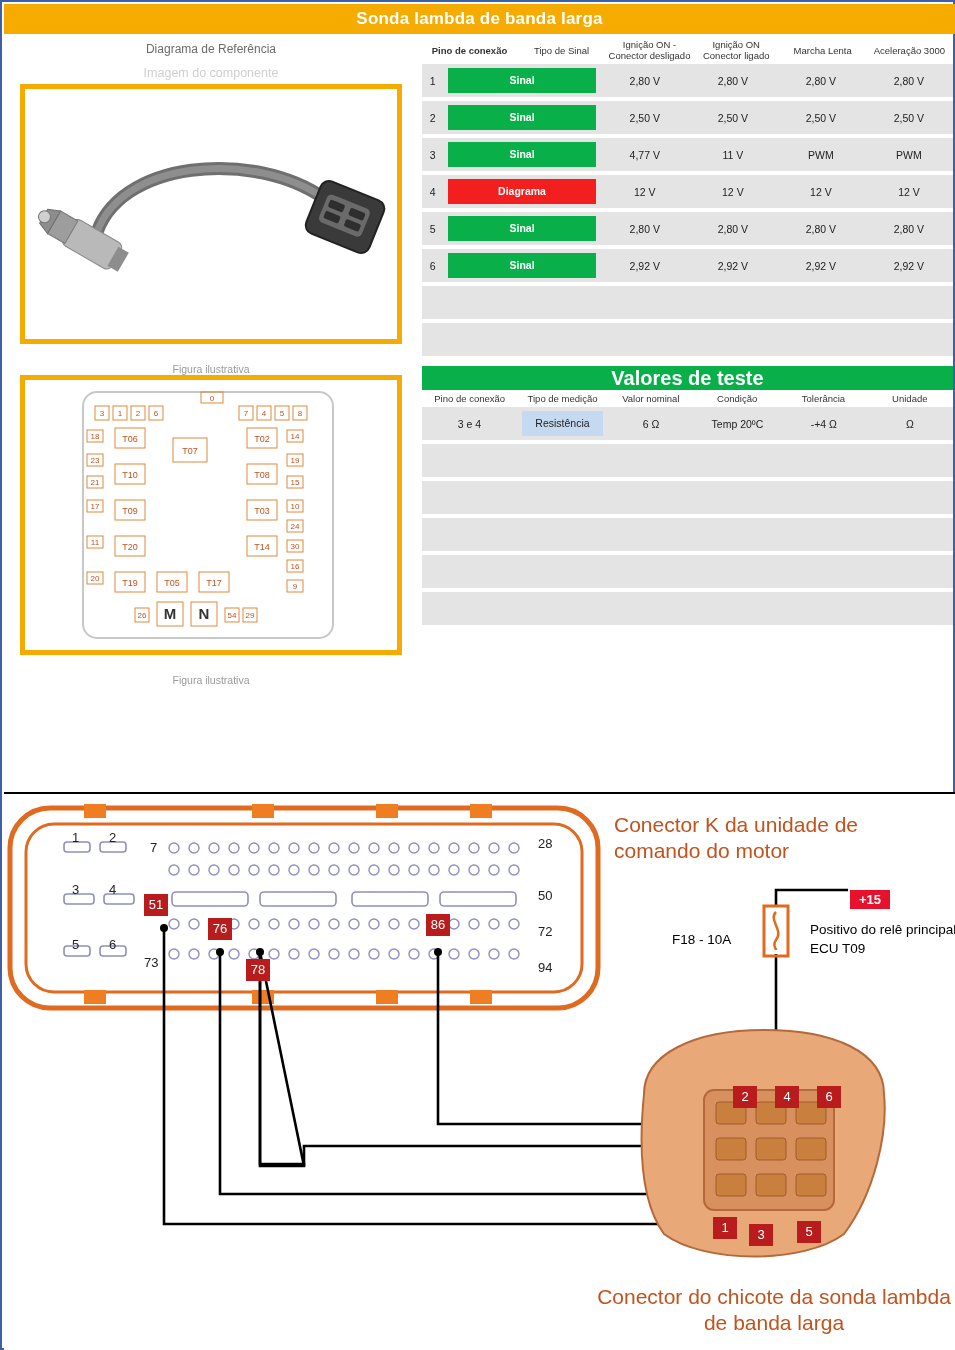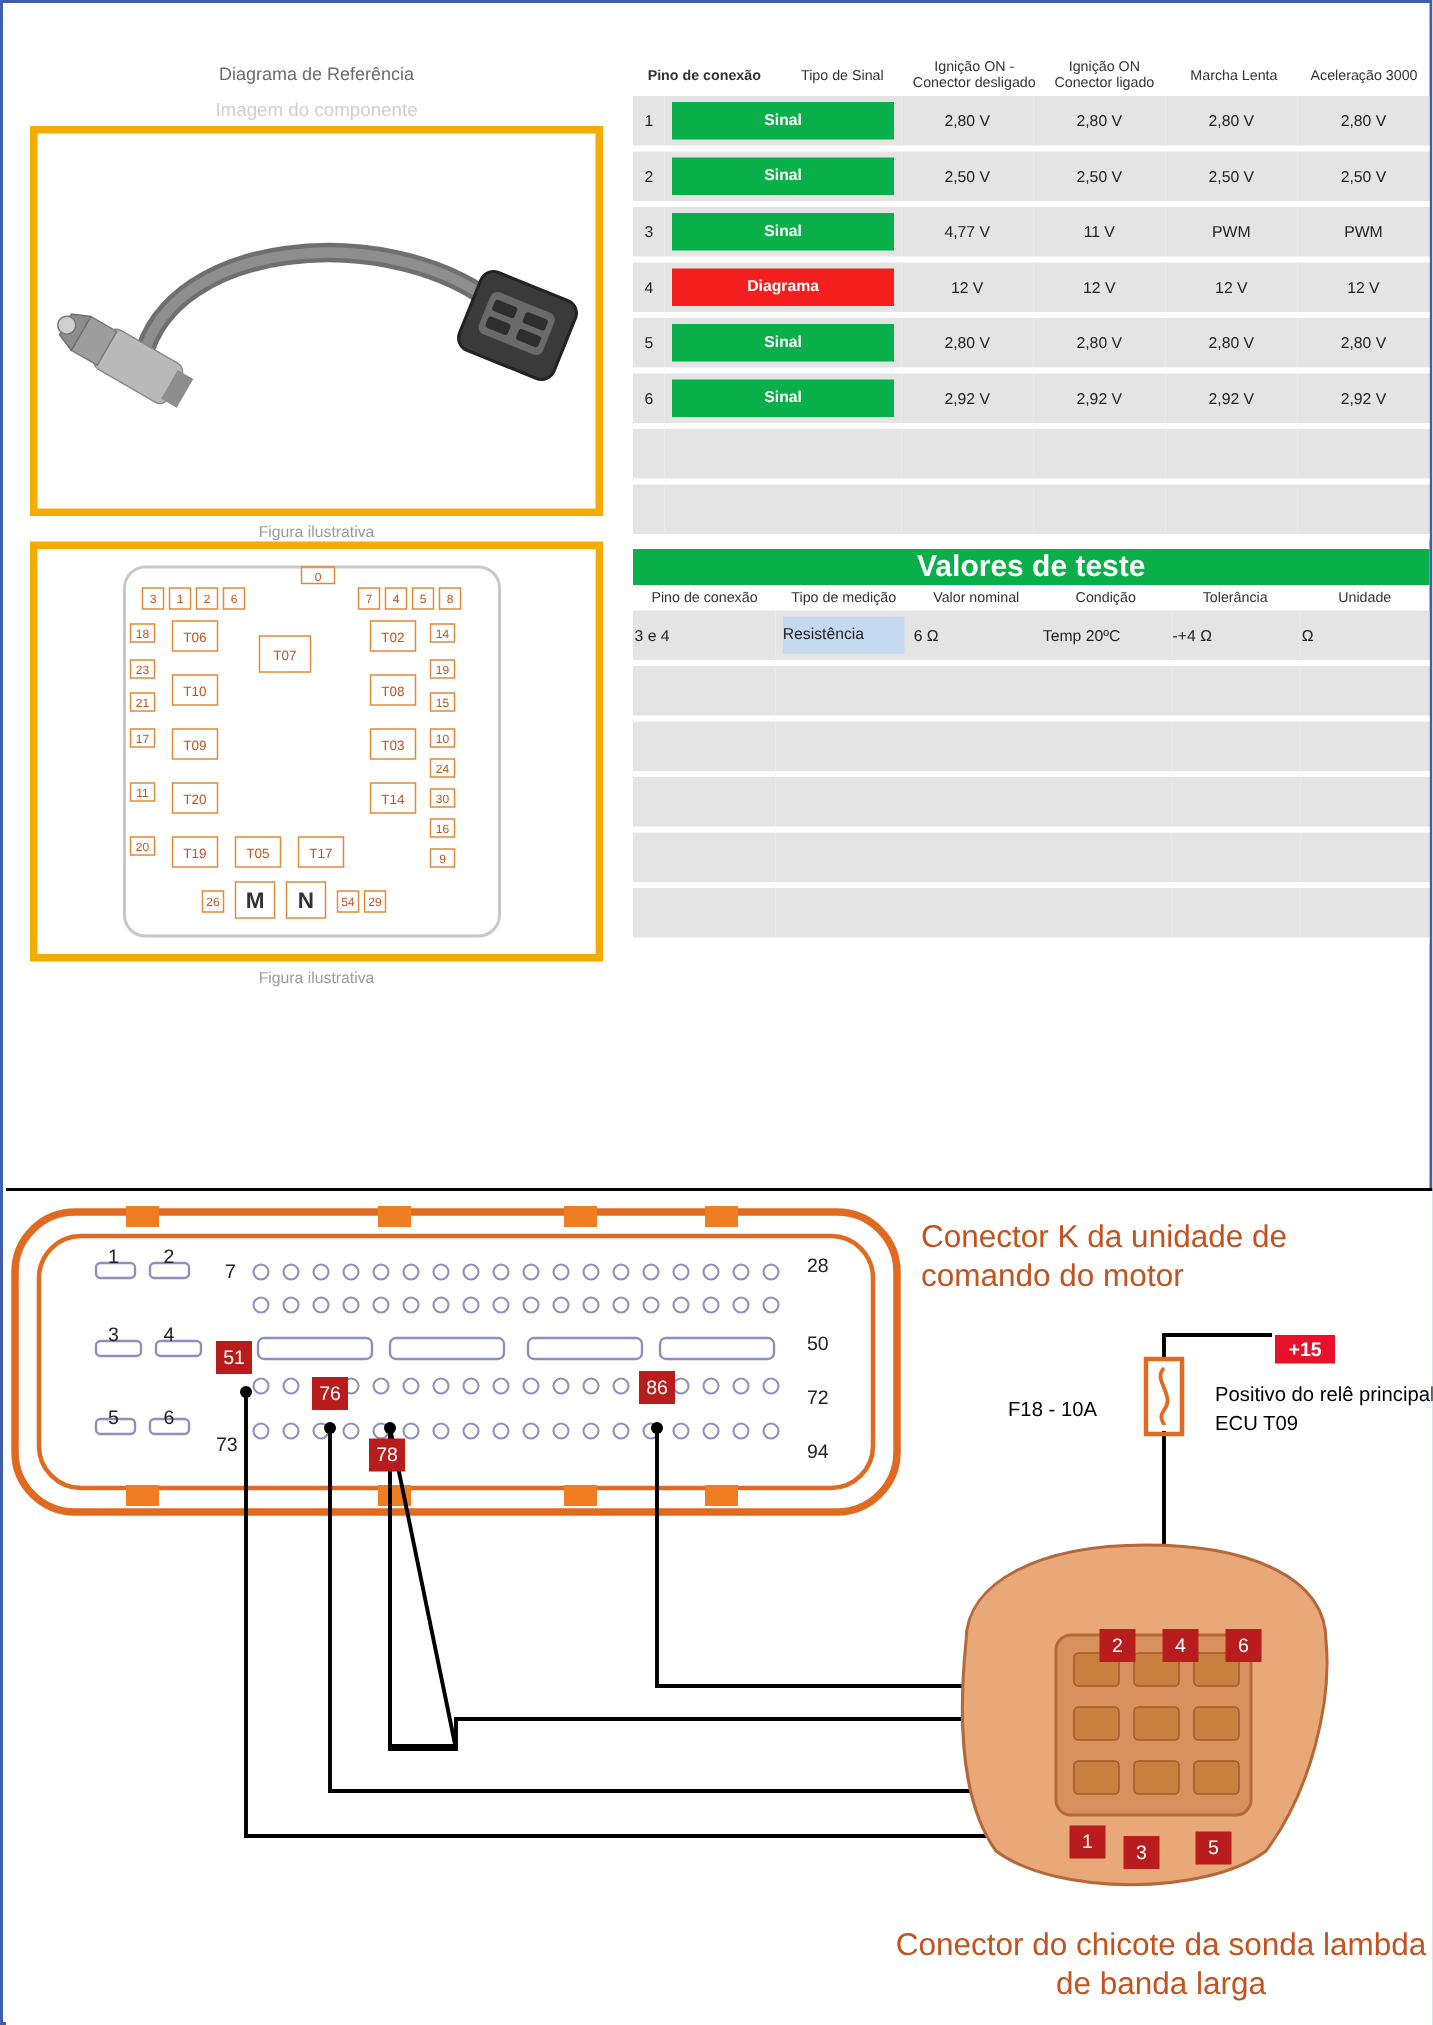--- a/index.html
+++ b/index.html
@@ -27,21 +27,21 @@
   }
   
   .left-col{
     position:absolute;left:4px;top:34px;width:410px;height:718px;
   }
   .left-label{
     text-align:center;font-size:12.5px;color:#cfcfcf;
     padding:6px 0 4px 0;
   }
   .caption{
-    text-align:center;font-size:10.5px;color:#9a9a9a;padding-top:5px;
+    text-align:center;font-size:10.5px;color:#9a9a9a;padding-top:19px;
   }
   .photo-frame{
     margin:0 14px;
     border:5px solid #f5ab00;
     background:#ffffff;
     box-sizing:border-box;
   }
   .photo-frame.comp{height:260px;position:relative;}
   .photo-frame.fuse{height:280px;position:relative;}
   
@@ -73,21 +73,21 @@
   .val-cell{width:86px;font-size:10.5px;}
   
   .test-title{
     background:#09b04a;color:#ffffff;font-weight:bold;font-size:20px;
     text-align:center;height:24px;line-height:24px;margin-top:6px;
   }
   .test-hdr td{
     font-size:9.5px;text-align:center;padding:3px 0;color:#333;
   }
   .test-tbl td{
-    font-size:10.5px;text-align:left;height:31px;border-bottom:4px solid #fff;
+    font-size:10.5px;text-align:center;height:31px;border-bottom:4px solid #fff;
   }
   .meas{
     display:block;margin:0 4px;height:25px;line-height:25px;
     background:#c5d9f1;font-size:10.5px;
   }
   
   .diagram-bar{
     position:absolute;left:2px;top:756px;width:951px;height:34px;
     background:#00a6e7;color:#fff;font-weight:bold;font-size:17px;
     display:flex;align-items:center;justify-content:center;
@@ -111,20 +111,21 @@
   .pin-tag{
     position:absolute;background:#b91c1c;color:#ffffff;font-weight:normal;
     font-size:13px;text-align:center;width:24px;height:22px;line-height:22px;
   }
 </style>
 </head>
 <body>
 
 <div class="page">
 
+  <div class="title-bar">Sonda lambda de banda larga</div>
 
   <div class="left-col">
     <div class="left-label" style="color:#6b6b6b;font-size:12px;">Diagrama de Referência</div>
     <div class="left-label">Imagem do componente</div>
 
     <div class="photo-frame comp">
       <svg class="sensor-svg" width="372" height="250" viewBox="0 0 372 250">
 
         <path d="M70,150 C90,70 230,60 300,110" stroke="#6f6f6f" stroke-width="13" fill="none" stroke-linecap="round"></path>
         <path d="M70,150 C90,70 230,60 300,110" stroke="#8e8e8e" stroke-width="7" fill="none" stroke-linecap="round"></path>

